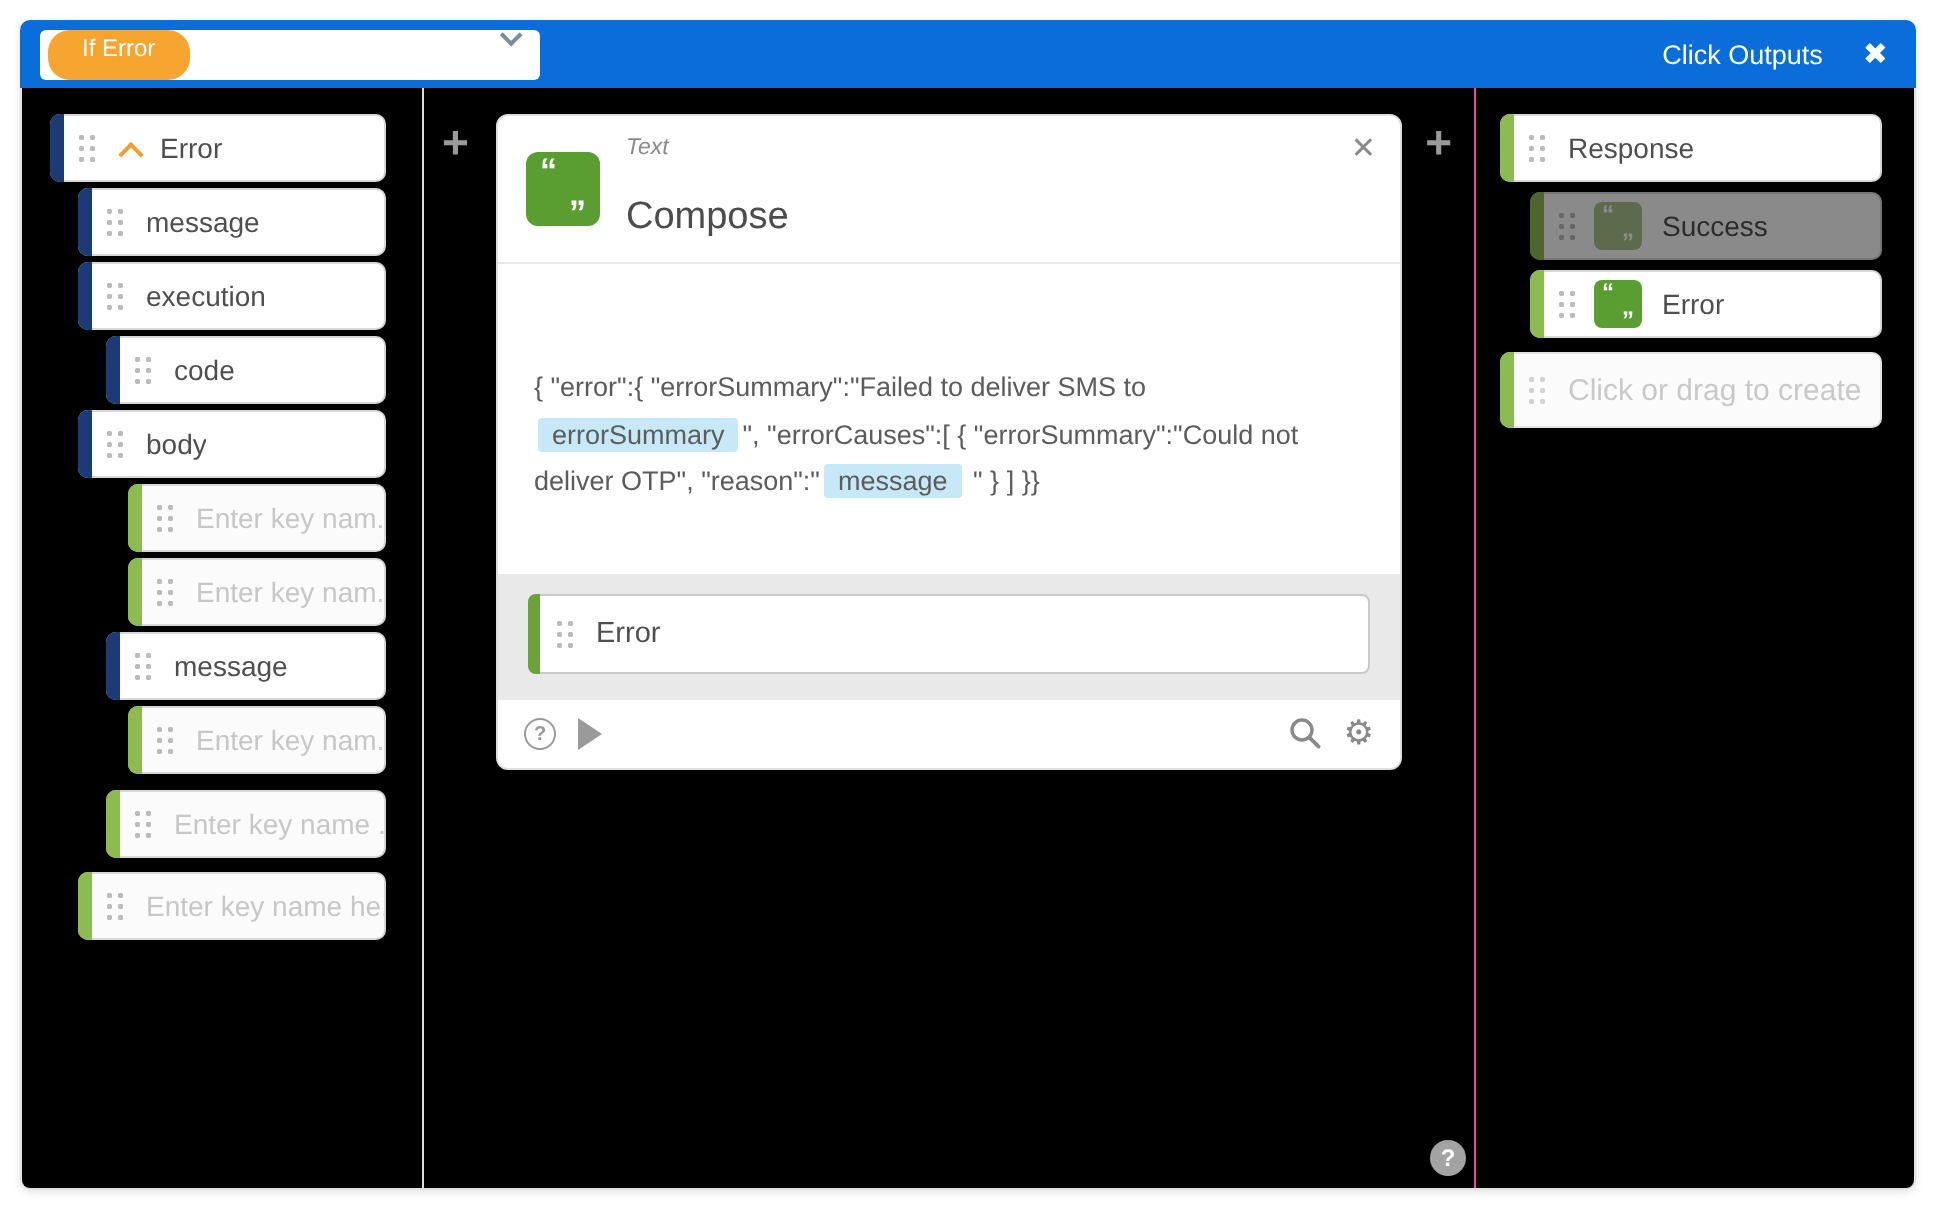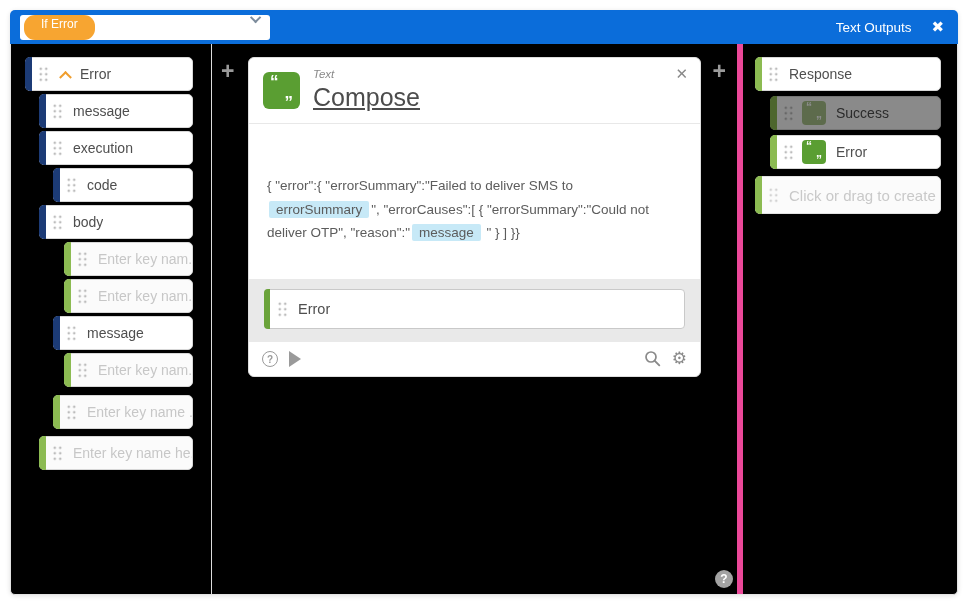--- a/index.html
+++ b/index.html
@@ -14,21 +14,21 @@
   .sel-spacer { flex:1; }
   .chev-down { width:8px; height:8px; border-left:2px solid #7d8c9c; border-bottom:2px solid #7d8c9c; transform:rotate(-45deg) translateY(-2px); }
   .tb-spacer { flex:1; }
   .hide-outputs { color:#fff; font-size:13.5px; cursor:pointer; }
   .tb-close { color:#fff; font-size:15px; font-weight:bold; margin:0 14px 0 20px; cursor:pointer; }
 
   
   .wbody { height:551px; background:#000000; border:1px solid #e3e3e3; border-top:none; border-radius:0 0 5px 5px; display:flex; }
   .col-left  { width:201px; border-right:1px solid #dcdcdc; padding-top:13px; }
   .col-mid   { flex:1; position:relative; }
-  .col-right { width:220px; border-left:6px solid #ec4899; padding-top:13px; }
+  .col-right { width:220px; border-left:1px solid #ec4899; padding-top:13px; }
 
   
   .titem, .ritem { position:relative; height:34px; background:#fff; border:1px solid #d7d7d7; border-radius:5px; display:flex; align-items:center; margin:0 18px 3px 14px; box-shadow:0 1px 2px rgba(0,0,0,.05); cursor:grab; }
   .titem .bar, .ritem .bar { position:absolute; left:-1px; top:-1px; bottom:-1px; width:7px; border-radius:5px 0 0 5px; background:#1c3b76; }
   .titem.green .bar { background:#8cbb52; }
   .dots { width:11px; height:16px; margin-left:12px; flex:none;
           background-image:radial-gradient(circle,#bcbcbc 1.3px,transparent 1.5px);
           background-size:5.5px 5.5px; }
   .label { margin-left:10px; font-size:14px; color:#4f4f4f; white-space:nowrap; overflow:hidden; }
   .titem.ph { background:#fbfbfb; }
@@ -55,21 +55,21 @@
   .help-bottom { position:absolute; right:4px; bottom:6px; width:18px; height:18px; border-radius:50%; background:#a3a3a3; color:#fff; font-size:12px; font-weight:bold; text-align:center; line-height:18px; cursor:pointer; }
 
   
   .ccard { position:absolute; left:36px; top:13px; width:453px; background:#fff; border:1px solid #dedede; border-radius:6px; box-shadow:0 1px 3px rgba(0,0,0,.08); }
   .c-head { position:relative; padding:10px 14px 11px; display:flex; align-items:center; border-bottom:1px solid #e8e8e8; }
   .cicon { position:relative; width:37px; height:37px; border-radius:6px; background:#5a9e32; flex:none; }
   .cicon .qo { position:absolute; top:0px; left:7px; color:#fff; font-size:17px; font-weight:bold; }
   .cicon .qc { position:absolute; bottom:-4px; right:7px; color:#fff; font-size:17px; font-weight:bold; }
   .c-titles { margin-left:13px; }
   .c-type { font-size:11.5px; color:#8a8a8a;font-style:italic; }
-  .c-title { font-size:25px; color:#4c4c4c; margin-top:3px;text-decoration:underline; }
+  .c-title { font-size:19px; color:#4c4c4c; margin-top:18px; }
   .c-close { position:absolute; top:7px; right:12px; font-size:15px; color:#8a8a8a; cursor:pointer; }
   .c-body { padding:50px 18px 34px; font-size:13.5px; color:#5c5c5c; line-height:1.75; word-break:break-word; }
   .token { background:#c7e9f7; padding:1px 7px; border-radius:2px; margin:0 2px; cursor:pointer; }
   .c-gray { background:#e9e9e9; padding:10px 15px 13px; }
   .c-input { position:relative; height:40px; background:#fff; border:1px solid #c9c9c9; border-radius:4px; display:flex; align-items:center; }
   .c-input .bar { position:absolute; left:-1px; top:-1px; bottom:-1px; width:6px; border-radius:4px 0 0 4px; background:#6aa33a; }
   .c-input .label { font-size:14.5px; }
   .c-toolbar { height:34px; display:flex; align-items:center; padding:0 13px; gap:11px; border-radius:0 0 6px 6px; background:#fff; }
   .icon-helpc { width:16px; height:16px; border-radius:50%; border:1.6px solid #9a9a9a; color:#9a9a9a; font-size:10px; font-weight:bold; text-align:center; line-height:15px; cursor:pointer; }
   .icon-play { width:0; height:0; border-left:12px solid #9a9a9a; border-top:8px solid transparent; border-bottom:8px solid transparent; cursor:pointer; }
@@ -82,21 +82,21 @@
 
 <div class="window">
 
   <div class="titlebar">
     <div class="selector">
       <span class="badge">If Error</span>
       <span class="sel-spacer"></span>
       <span class="chev-down"></span>
     </div>
     <span class="tb-spacer"></span>
-    <span class="hide-outputs">Text Outputs</span>
+    <span class="hide-outputs">Click Outputs</span>
     <span class="tb-close">✖</span>
   </div>
 
   <div class="wbody">
 
     <div class="col-left">
         <div class="titem lvl0 navy">
     <span class="bar"></span>
     <span class="dots"></span>
     <span class="caret"></span>

